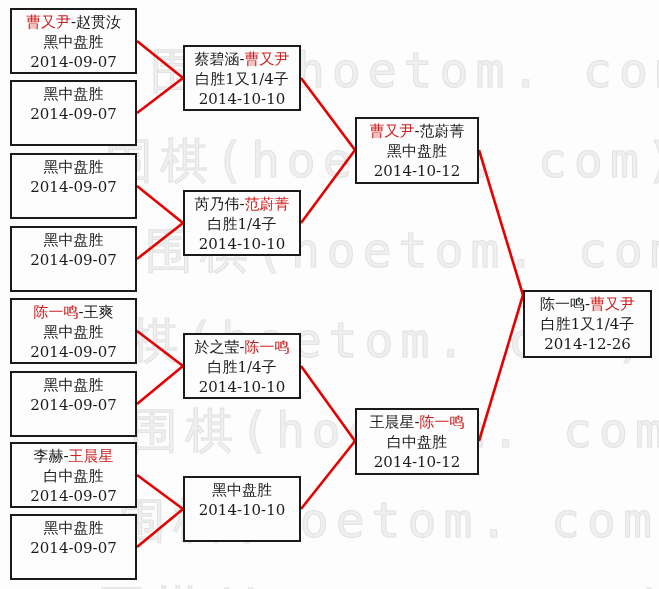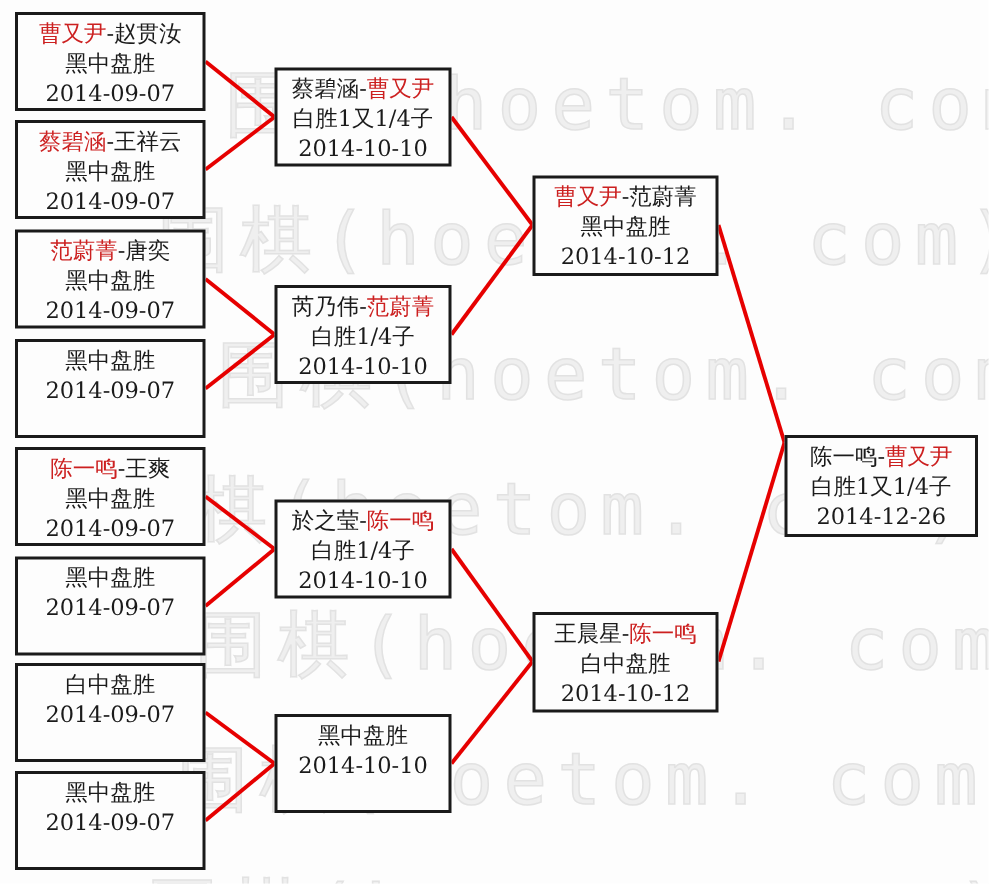--- a/index.html
+++ b/index.html
@@ -62,43 +62,42 @@
       <line x1="479" y1="441" x2="523" y2="295"></line>
     </g>
   </svg>
 
   <div class="box col-r16" style="top:8px">
     <div><span class="win">曹又尹</span><span>-</span><span>赵贯汝</span></div>
     <div>黑中盘胜</div>
     <div>2014-09-07</div>
   </div>
   <div class="box col-r16" style="top:80px">
-    <div><span class="win">蔡碧涵</span><span>-</span><span>王祥云</span></div>
     <div>黑中盘胜</div>
     <div>2014-09-07</div>
   </div>
   <div class="box col-r16" style="top:153px">
-    <div><span class="win">范蔚菁</span><span>-</span><span>唐奕</span></div>
     <div>黑中盘胜</div>
     <div>2014-09-07</div>
   </div>
   <div class="box col-r16" style="top:226px">
     <div>黑中盘胜</div>
     <div>2014-09-07</div>
   </div>
   <div class="box col-r16" style="top:298px">
     <div><span class="win">陈一鸣</span><span>-</span><span>王爽</span></div>
     <div>黑中盘胜</div>
     <div>2014-09-07</div>
   </div>
   <div class="box col-r16" style="top:371px">
     <div>黑中盘胜</div>
     <div>2014-09-07</div>
   </div>
   <div class="box col-r16" style="top:442px">
+    <div><span>李赫</span><span>-</span><span class="win">王晨星</span></div>
     <div>白中盘胜</div>
     <div>2014-09-07</div>
   </div>
   <div class="box col-r16" style="top:514px">
     <div>黑中盘胜</div>
     <div>2014-09-07</div>
   </div>
 
   <div class="box col-qf" style="top:45px">
     <div><span>蔡碧涵</span><span>-</span><span class="win">曹又尹</span></div>

